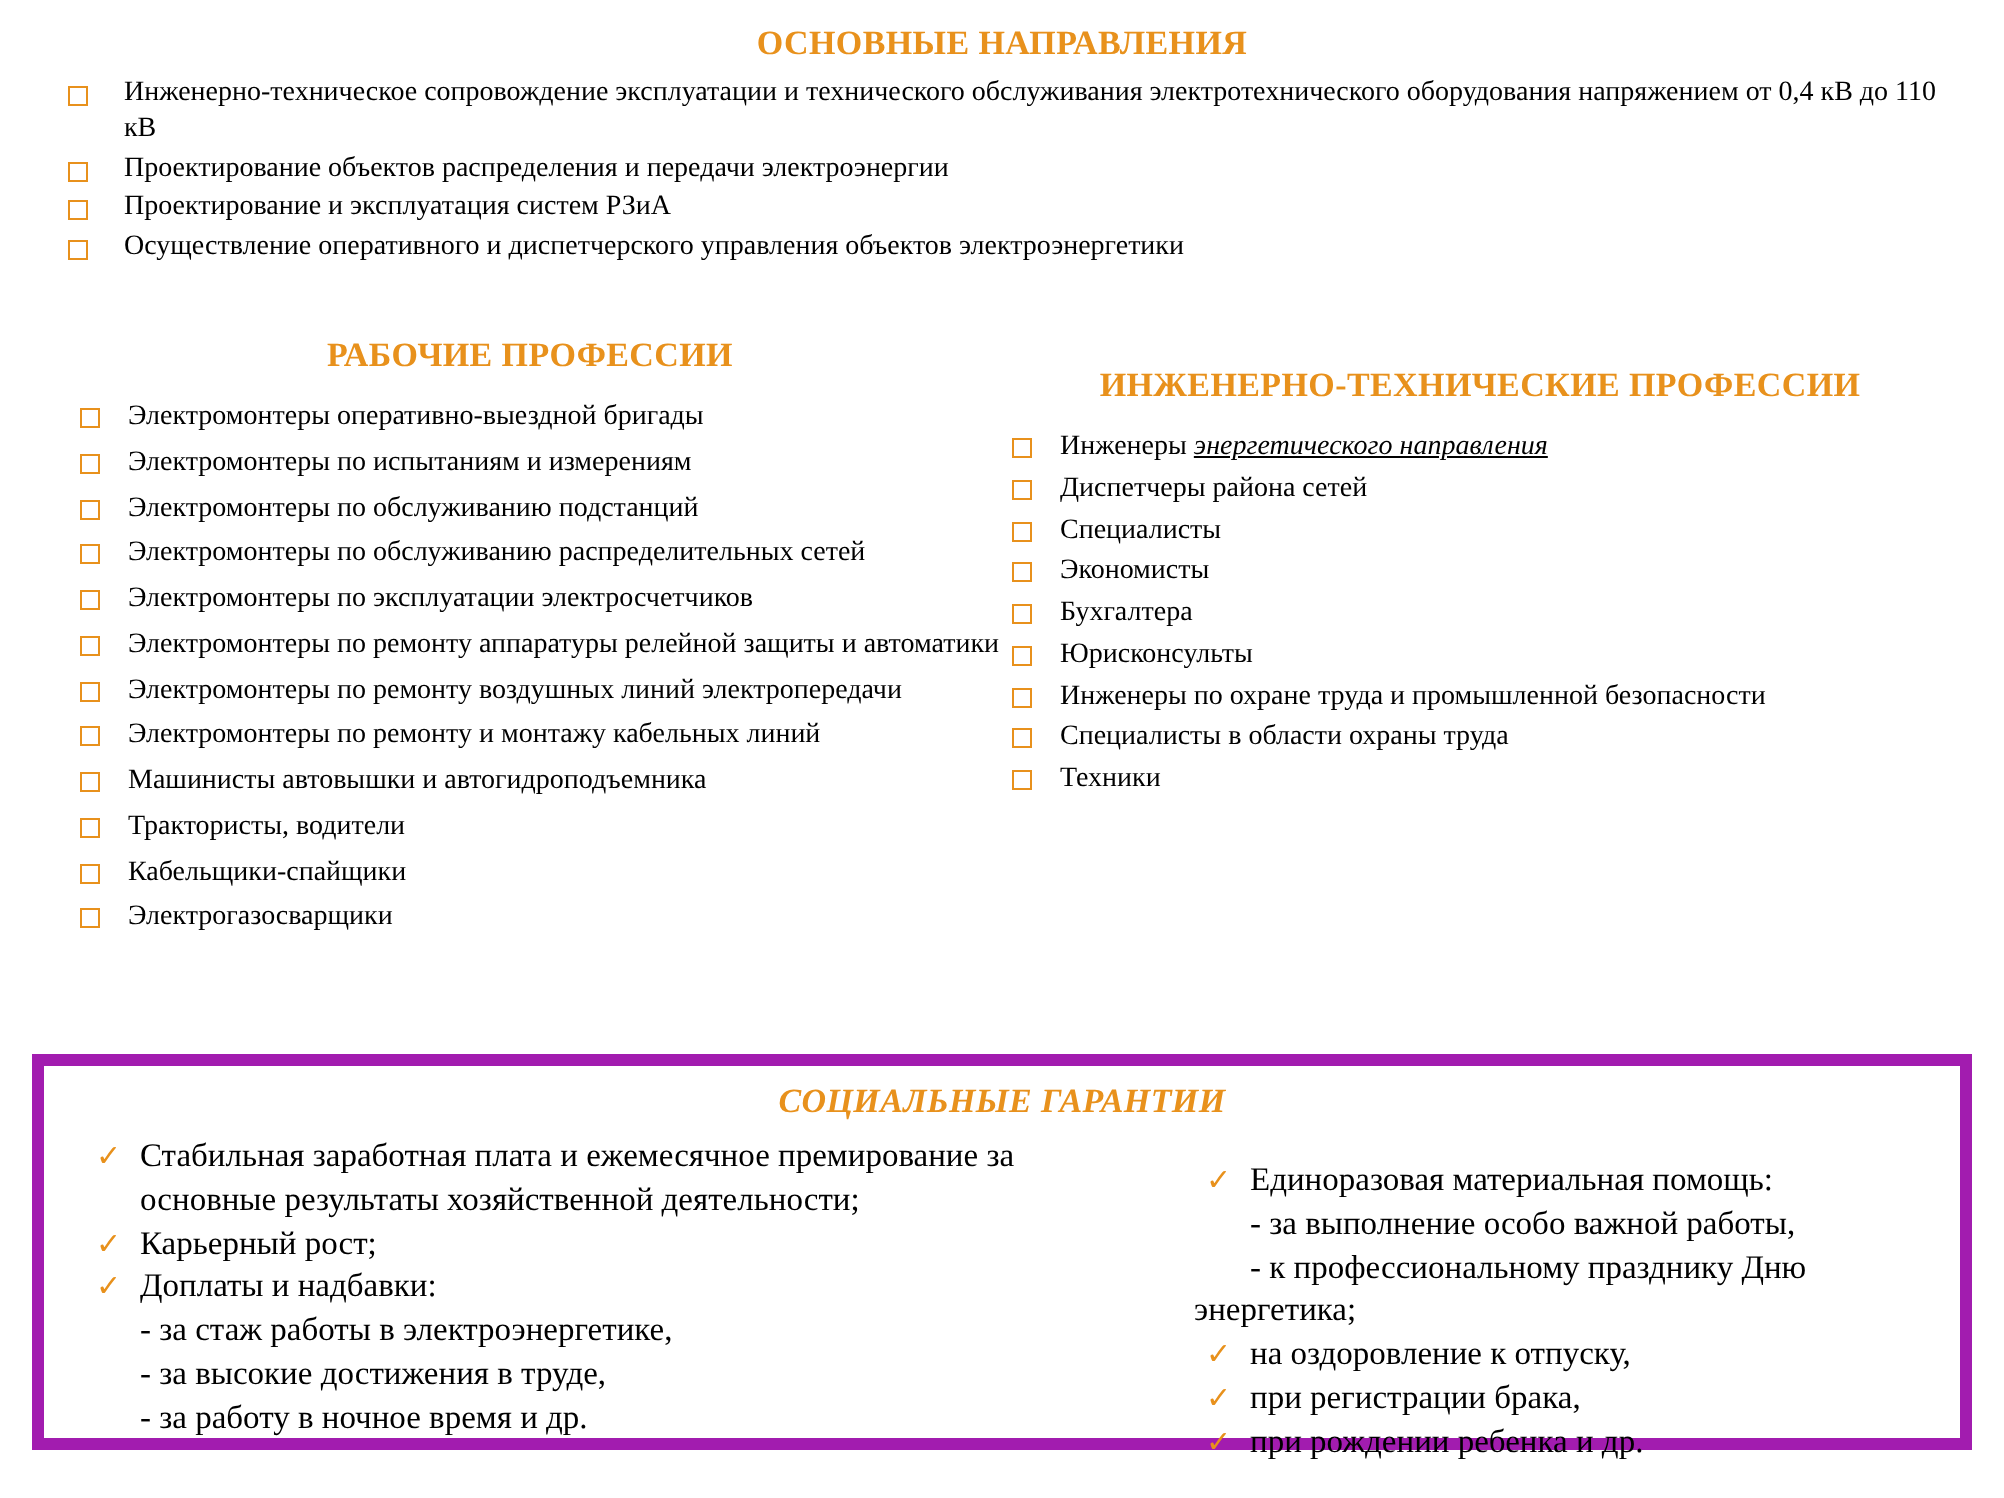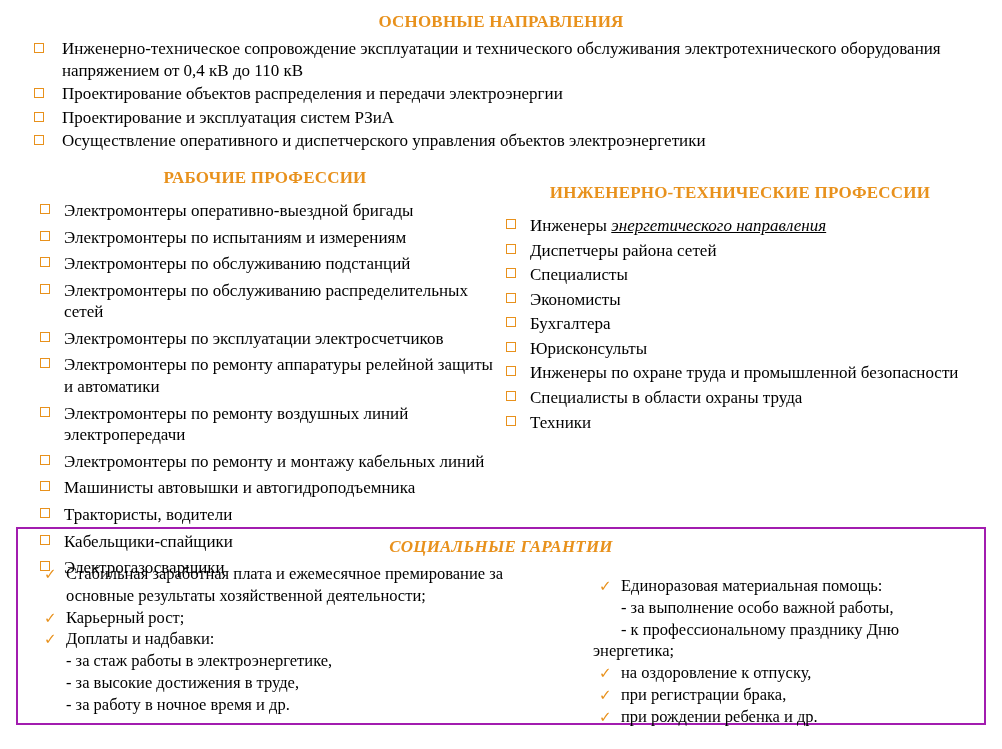--- a/index.html
+++ b/index.html
@@ -35,21 +35,21 @@
 
   ul.list {
     list-style: none;
     margin: 0;
     padding: 0;
   }
   ul.list li {
     position: relative;
     padding-left: 30px;
     margin-bottom: 2px;
-    font-size: 17px;
+    font-size: 14px;
     line-height: 1.27;
   }
   ul.list li .marker {
     position: absolute;
     left: 6px;
     top: 4px;
     width: 10px;
     height: 10px;
     border: 1.5px solid #E8911C;
     box-sizing: border-box;
@@ -119,21 +119,21 @@
     text-decoration: underline;
   }
 
   
   .bottom-frame {
     position: absolute;
     left: 16px;
     top: 527px;
     width: 970px;
     height: 198px;
-    border: 2px solid #a21caf;
+    border: 6px solid #a21caf;
     box-sizing: border-box;
   }
   .bottom-frame .section-title {
     margin-top: 8px;
     margin-bottom: 6px;
   }
   .bottom-cols {
     position: relative;
     width: 100%;
   }

